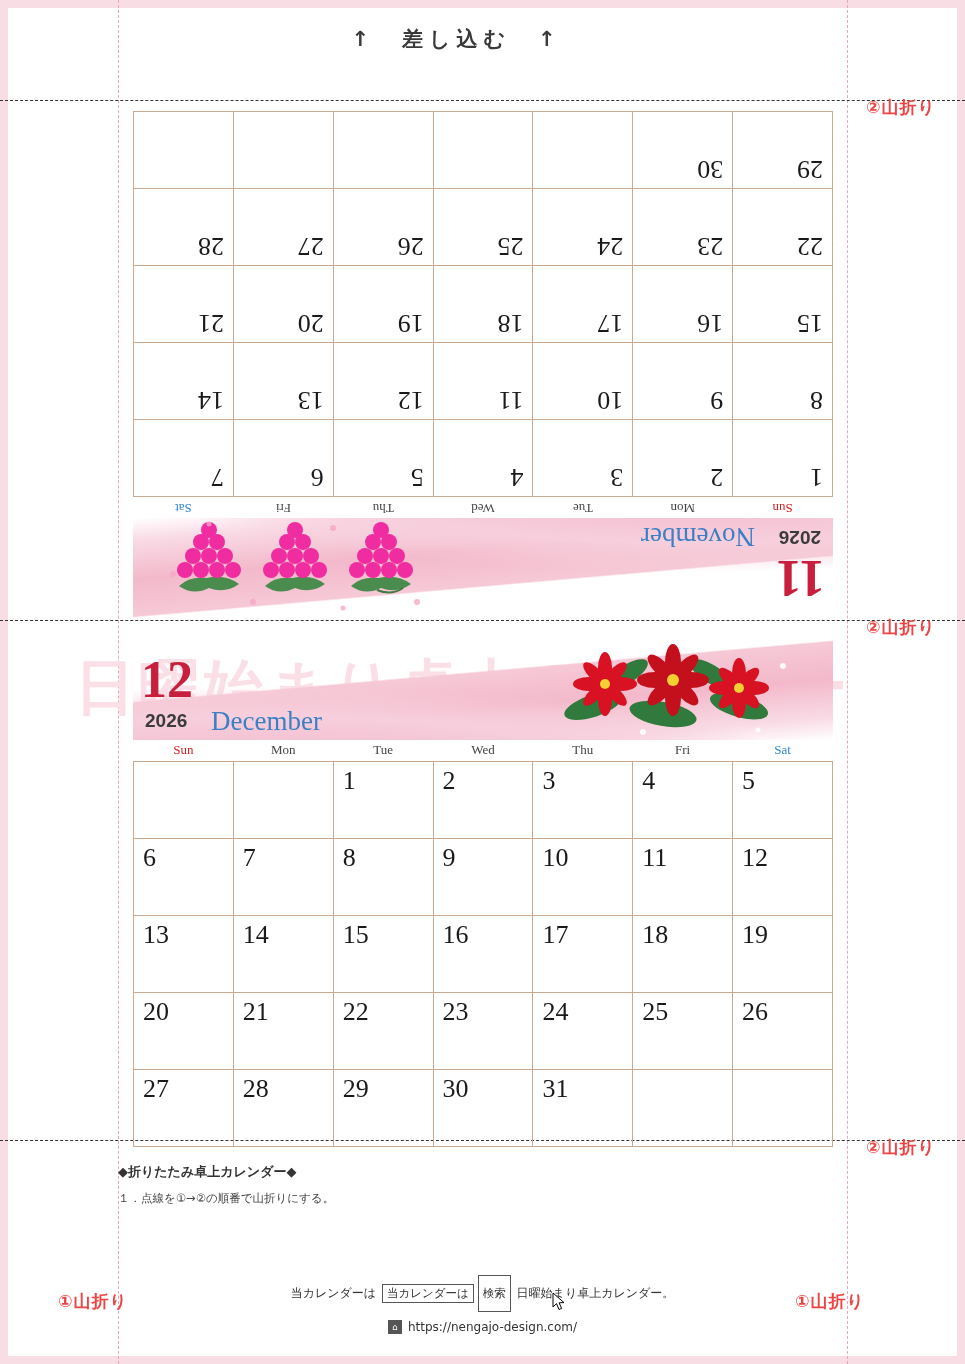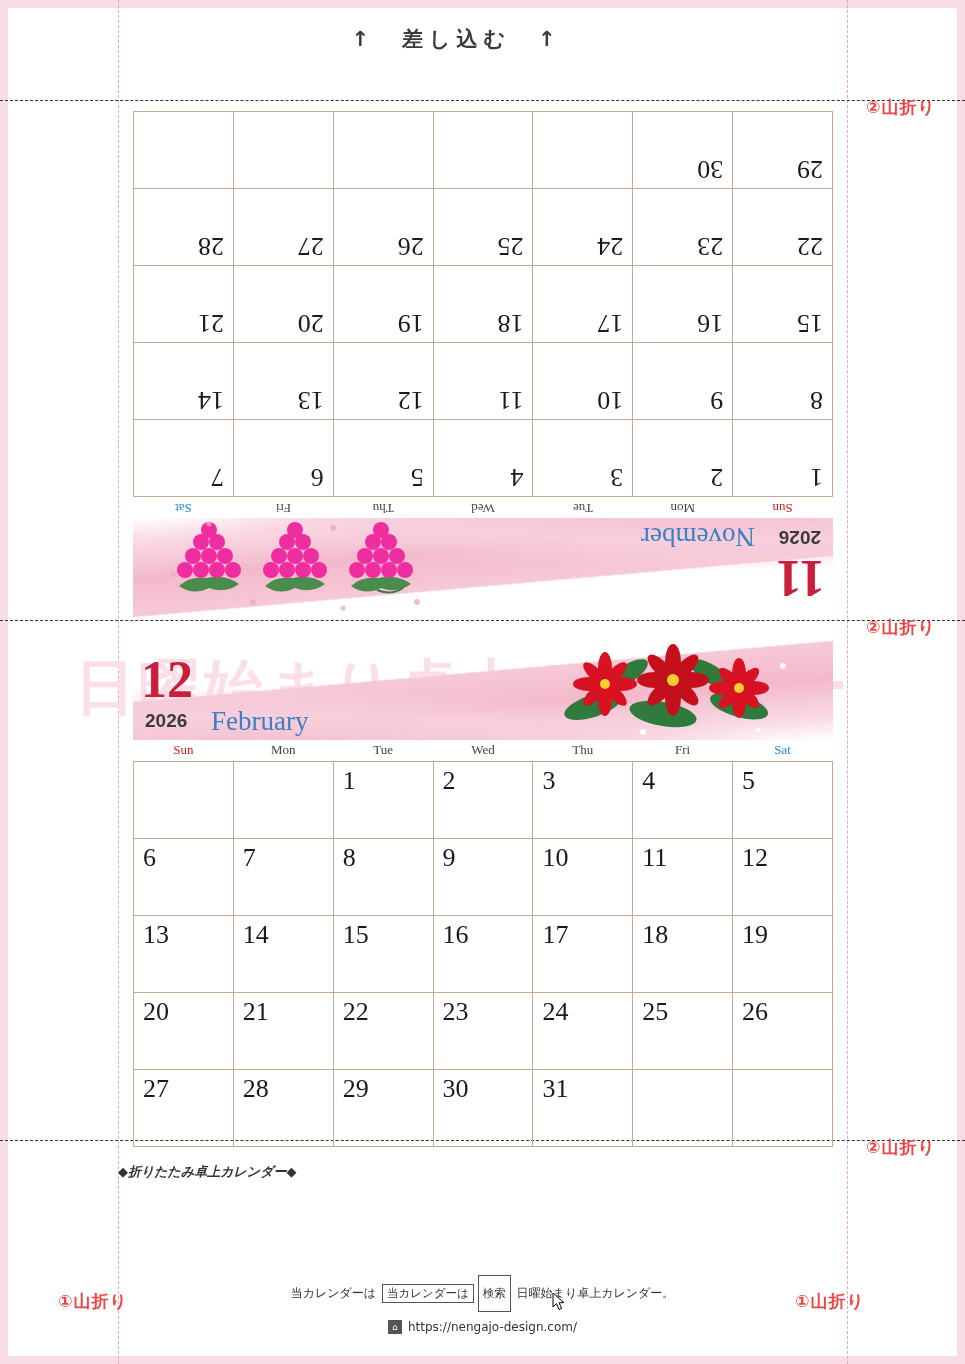--- a/index.html
+++ b/index.html
@@ -111,21 +111,21 @@
     font-size:60px;font-weight:bold;color:#fbdfe7;
     letter-spacing:4px;white-space:nowrap;
     z-index:0;
   }
 
   
   .instr{
     position:absolute;left:118px;top:1163px;width:600px;
     font-family:"DejaVu Sans",sans-serif;color:#333;
   }
-  .instr .t1{font-size:13px;font-weight:bold;margin-bottom:8px;font-style:italic;}
+  .instr .t1{font-size:13px;font-weight:bold;margin-bottom:8px;}
   .instr .t2{font-size:11.5px;line-height:1.7;color:#444;}
 
   .footer{
     position:absolute;left:0;top:1275px;width:965px;text-align:center;
     font-family:"DejaVu Sans",sans-serif;font-size:12px;color:#333;
   }
   .footer .line1{margin-bottom:7px;}
   .badge{
     display:inline-block;border:1px solid #555;padding:1px 4px;margin:0 2px;
     font-size:11.5px;background:#fff;
@@ -303,21 +303,21 @@
       </tbody>
     </table>
   </div>
 
   <div class="dec-block">
     <div class="banner">
       <div class="banner-wave"></div>
       <div class="banner-wave2"></div>
       <div class="mnum">12</div>
       <div class="myear">2026</div>
-      <div class="mname">February</div>
+      <div class="mname">December</div>
       <div class="flowers">
         <svg width="260" height="96" viewBox="0 0 260 96" xmlns="http://www.w3.org/2000/svg">
           <g>
 
             <g fill="#2f7a3c">
               <ellipse cx="50" cy="62" rx="30" ry="11" transform="rotate(-18 50 62)"></ellipse>
               <ellipse cx="120" cy="70" rx="34" ry="12" transform="rotate(10 120 70)"></ellipse>
               <ellipse cx="196" cy="62" rx="30" ry="11" transform="rotate(16 196 62)"></ellipse>
               <ellipse cx="84" cy="30" rx="24" ry="9" transform="rotate(-32 84 30)"></ellipse>
               <ellipse cx="168" cy="30" rx="24" ry="9" transform="rotate(32 168 30)"></ellipse>
@@ -431,20 +431,21 @@
           <td>31</td>
           <td></td>
           <td class="sat"></td>
         </tr>
       </tbody>
     </table>
   </div>
 
   <div class="instr">
     <div class="t1">◆折りたたみ卓上カレンダー◆</div>
+    <div class="t2">１．点線を①→②の順番で山折りにする。</div>
   </div>
 
   <div class="footer">
     <div class="line1">
       <span>当カレンダーは</span>
       <span class="badge">当カレンダーは</span><span class="badge2">検索</span>
       <span>日曜始まり卓上カレンダー。</span>
     </div>
     <div class="url-row">
       <span class="url-icon">⌂</span>

